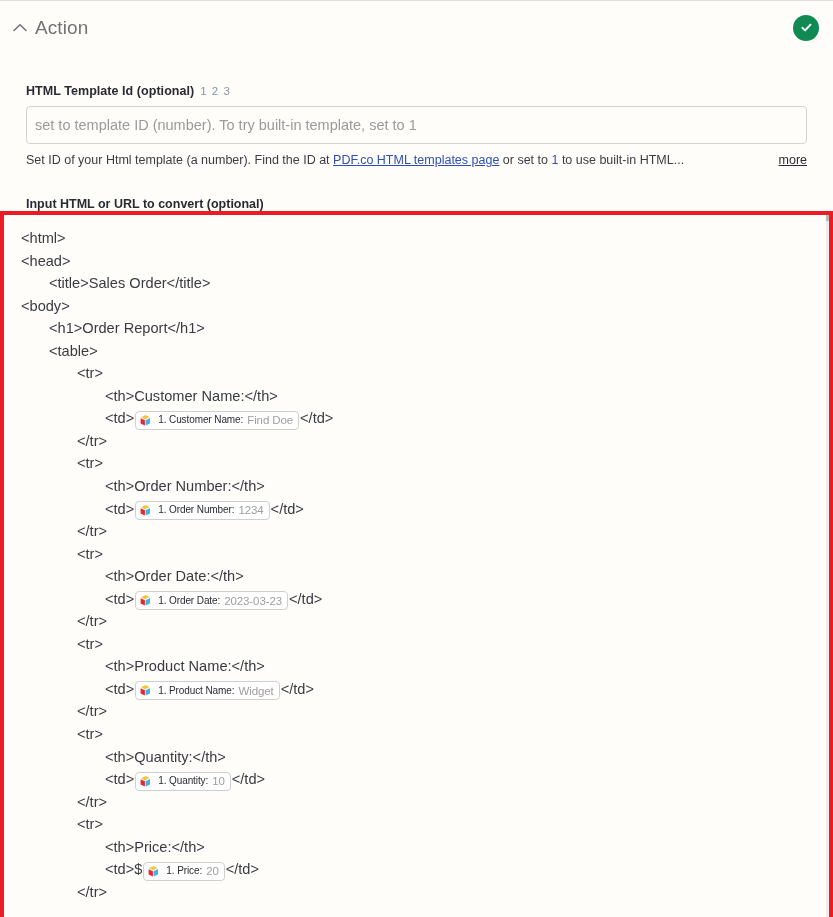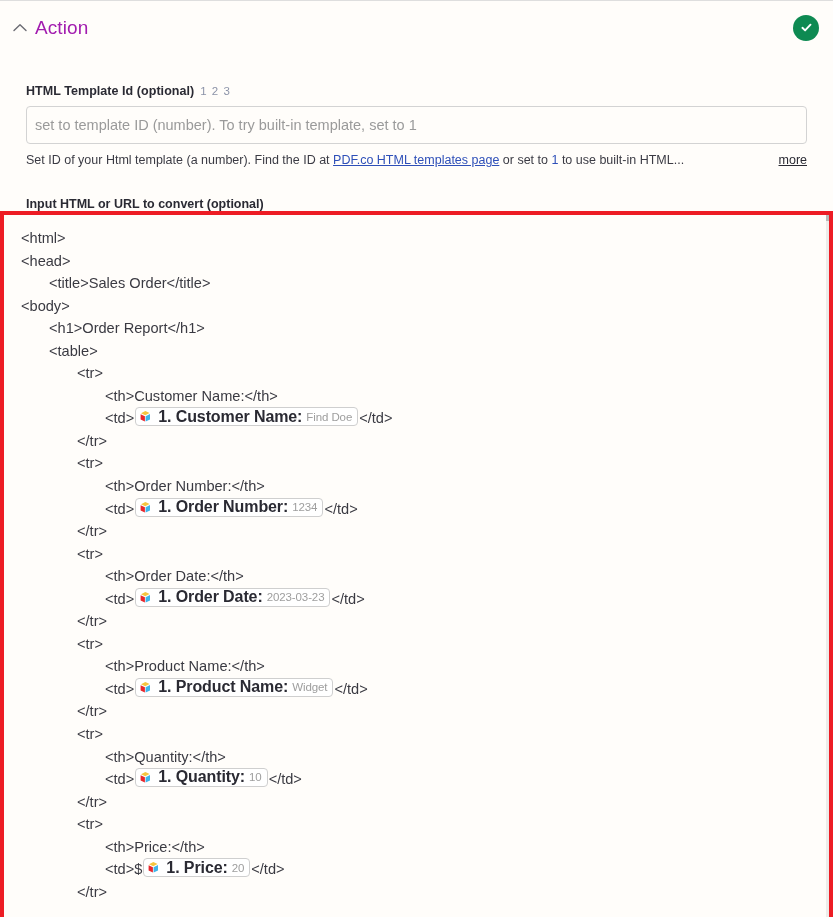--- a/index.html
+++ b/index.html
@@ -36,21 +36,21 @@
   .chevron-up {
     width: 20px;
     height: 20px;
     flex: 0 0 auto;
     display: block;
     margin-right: 5px;
   }
   .panel-title {
     font-size: 19px;
     font-weight: 400;
-    color: #a21caf;
+    color: #737373;
     letter-spacing: 0.1px;
     line-height: 1;
   }
   .header-spacer { flex: 1 1 auto; }
   .status-check {
     width: 26px;
     height: 26px;
     border-radius: 50%;
     background: #0E8A52;
     display: flex;
@@ -171,21 +171,21 @@
     font-family: "Liberation Sans", sans-serif;
     font-size: 14.6px;
     line-height: 22.55px;
     color: #3A3A42;
     white-space: nowrap;
   }
   .code-line {
     height: 22.55px;
     padding-left: 17px;
     display: flex;
-    align-items: flex-start;
+    align-items: flex-end;
     white-space: pre;
   }
   .ind1 { padding-left: 45px; }
   .ind2 { padding-left: 73px; }
   .ind3 { padding-left: 101px; }
 
   
   .chip {
     display: inline-flex;
     align-items: center;
@@ -200,22 +200,22 @@
     cursor: pointer;
   }
   .chip-icon {
     width: 14px;
     height: 13px;
     flex: 0 0 auto;
     margin-right: 4px;
     display: block;
   }
   .chip-label {
-    font-size: 16px;
-    font-weight: bold;
+    font-size: 10px;
+    font-weight: normal;
     color: #2A2A33;
     letter-spacing: -0.1px;
   }
   .chip-value {
     font-size: 11.5px;
     color: #9E9E9E;
     margin-left: 4px;
     letter-spacing: -0.1px;
   }
 </style>

